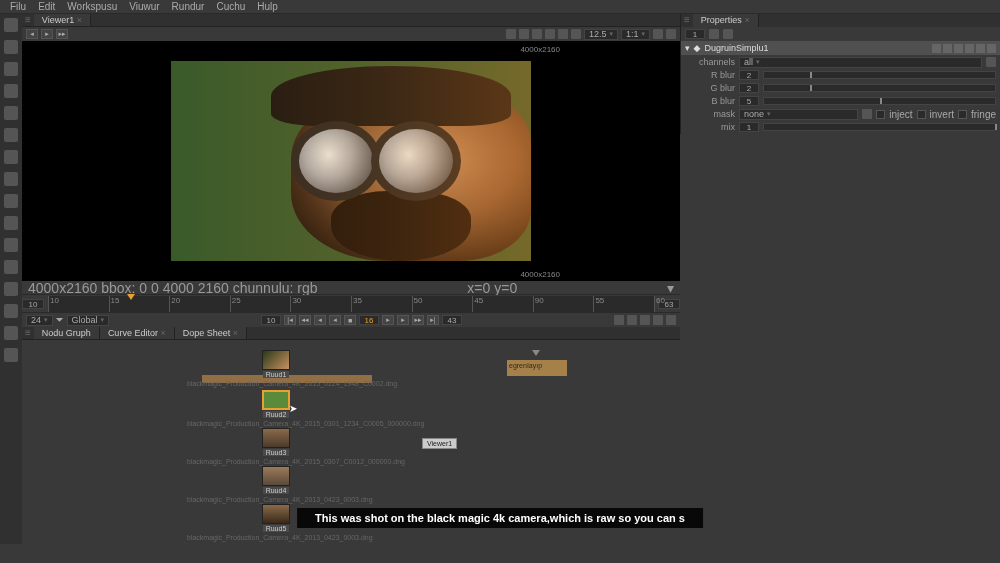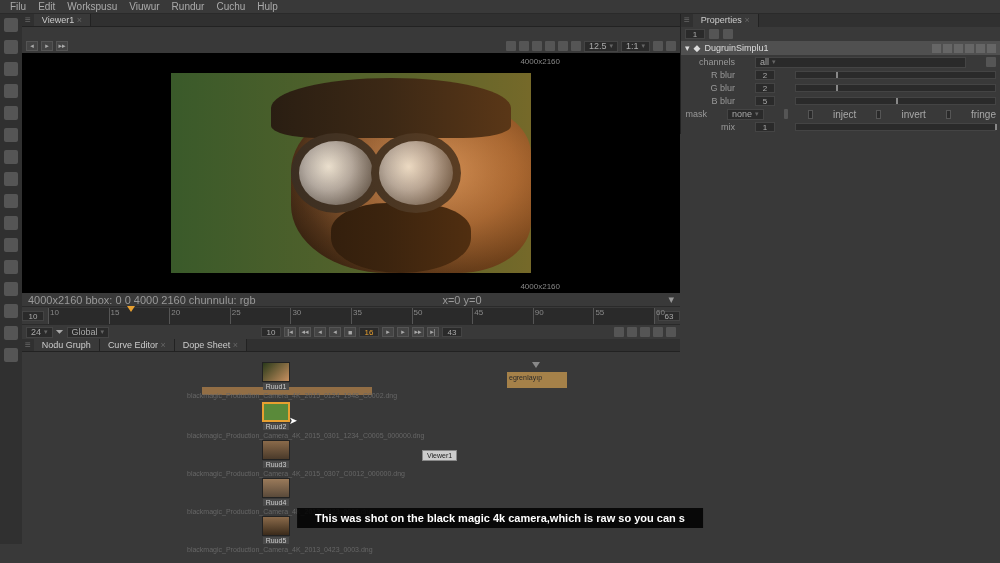--- a/index.html
+++ b/index.html
@@ -8,35 +8,35 @@
 .menubar span { padding:0 6px; cursor:pointer; color:#aaa; }
 .toolbar-left { position:absolute; left:0; top:14px; width:22px; height:530px; background:#303030; display:flex; flex-direction:column; align-items:center; padding-top:4px; gap:8px; }
 .toolbar-left .ticon { width:14px; height:14px; background:#555; border-radius:2px; }
 .main { position:absolute; left:22px; top:14px; width:658px; }
 .tabbar { height:13px; background:#303030; display:flex; border-bottom:1px solid #222; }
 .tab { padding:1px 8px; background:#393939; border-right:1px solid #222; font-size:9px; color:#ccc; }
 .tab.closable::after { content:" ×"; color:#666; }
 .viewer-ctrl { height:14px; background:#393939; display:flex; align-items:center; padding:0 4px; gap:2px; border-bottom:1px solid #2a2a2a; }
 .dd { background:#2a2a2a; border:1px solid #444; padding:0 4px; height:11px; font-size:9px; color:#aaa; display:inline-flex; align-items:center; }
 .dd::after { content:"▾"; font-size:7px; margin-left:3px; color:#666; }
-.viewer-ctrl2 { height:14px; background:#393939; display:flex; align-items:center; padding:0 4px; gap:3px; justify-content:space-between;margin-top:12px; }
+.viewer-ctrl2 { height:14px; background:#393939; display:flex; align-items:center; padding:0 4px; gap:3px; justify-content:space-between; }
 .vc-group { display:flex; gap:3px; align-items:center; }
 .micon { width:10px; height:10px; background:#555; border-radius:1px; }
 .viewer-img { height:240px; background:#000; position:relative; display:flex; align-items:center; justify-content:center; }
 .viewer-img .frame { width:360px; height:200px; position:relative; background:#3a5a2a; }
 .viewer-img .dim-tl { position:absolute; top:4px; right:120px; font-size:8px; color:#888; }
 .viewer-img .dim-br { position:absolute; bottom:2px; right:120px; font-size:8px; color:#888; }
 .viewer-img .overlay { position:absolute; inset:0; background:linear-gradient(90deg, rgba(0,0,0,0) 0%, rgba(255,150,50,0.15) 60%, rgba(255,140,40,0.3) 100%); }
 .goggles { position:absolute; width:360px; height:200px; }
 .face { position:absolute; right:0; top:30px; width:240px; height:170px; background:radial-gradient(ellipse at 60% 40%, #c89060 0%, #8a5a35 40%, #3a2515 70%, #000 100%); border-radius:40% 30% 30% 40%; }
 .hat { position:absolute; right:20px; top:5px; width:240px; height:60px; background:#1a1510; border-radius:50% 50% 20% 20%; }
 .gog1 { position:absolute; left:120px; top:60px; width:90px; height:80px; background:radial-gradient(circle at 40% 40%, #e8e8e0 0%, #aaa 40%, #555 80%, #222 100%); border-radius:50%; border:8px solid #2a2520; }
 .gog2 { position:absolute; left:200px; top:60px; width:90px; height:80px; background:radial-gradient(circle at 40% 40%, #e8e8e0 0%, #aaa 40%, #555 80%, #222 100%); border-radius:50%; border:8px solid #2a2520; }
 .beard { position:absolute; right:60px; bottom:0; width:140px; height:70px; background:#1a1008; border-radius:40% 40% 50% 50%; }
-.status { height:14px; background:#393939; display:flex; align-items:center; justify-content:space-between; padding:0 6px; font-size:11px; color:#999; border-bottom:1px solid #2a2a2a; }
+.status { height:14px; background:#393939; display:flex; align-items:center; justify-content:space-between; padding:0 6px; font-size:14px; color:#999; border-bottom:1px solid #2a2a2a; }
 .timeline { height:18px; background:#393939; position:relative; display:flex; align-items:center; border-bottom:1px solid #2a2a2a; }
 .ruler { flex:1; height:16px; background:#2a2a2a; position:relative; margin:0 4px; }
 .ruler .tick { position:absolute; top:0; height:100%; border-left:1px solid #555; font-size:8px; color:#888; padding-left:1px; }
 .ruler .playhead { position:absolute; top:-2px; width:0; height:0; border-left:4px solid transparent; border-right:4px solid transparent; border-top:6px solid #e8a030; }
 .transport { height:14px; background:#393939; display:flex; align-items:center; padding:0 4px; gap:2px; justify-content:space-between; }
 .tbtn { width:12px; height:10px; background:#444; border:1px solid #555; display:flex; align-items:center; justify-content:center; font-size:7px; color:#aaa; }
 .lowtabs { height:13px; background:#303030; display:flex; border-bottom:1px solid #222; }
 .nodegraph { background:#393939; height:220px; position:relative; overflow:hidden; }
 .ng-node { position:absolute; display:flex; flex-direction:column; align-items:center; }
 .ng-thumb { width:28px; height:20px; background:#6a8a4a; border:1px solid #222; margin-bottom:1px; }
@@ -51,21 +51,21 @@
 .viewernode { position:absolute; background:#ccc; color:#222; font-size:7px; padding:1px 4px; border:1px solid #888; }
 .entry-arrow { position:absolute; width:0; height:0; border-left:4px solid transparent; border-right:4px solid transparent; border-top:6px solid #888; }
 .props { position:absolute; right:0; top:14px; width:320px; background:#393939; border-left:1px solid #222; }
 .props .ptabs { height:13px; background:#303030; display:flex; }
 .props .ptabs .tab { font-size:9px; }
 .props-top { height:14px; background:#393939; display:flex; align-items:center; padding:0 4px; gap:4px; }
 .nodehdr { height:14px; background:#505050; display:flex; align-items:center; padding:0 4px; font-size:9px; color:#ddd; justify-content:space-between; }
 .nodehdr .hicons { display:flex; gap:2px; }
 .nodehdr .hicon { width:9px; height:9px; background:#666; }
 .proptabs { height:13px; display:flex; background:#303030; }
-.proprow { display:flex; align-items:center; height:12px; padding:0 4px; gap:20px; margin:1px 0; }
+.proprow { display:flex; align-items:center; height:12px; padding:0 4px; gap:4px; margin:1px 0; }
 .proprow label { width:50px; text-align:right; font-size:9px; color:#999; }
 .slider { flex:1; height:8px; background:#2a2a2a; border:1px solid #444; position:relative; }
 .slider .thumb { position:absolute; top:0; left:var(--p,50%); width:2px; height:100%; background:#888; }
 .numin { width:20px; height:10px; background:#2a2a2a; border:1px solid #444; font-size:8px; color:#aaa; text-align:center; }
 .chk { width:9px; height:9px; border:1px solid #555; background:#2a2a2a; }
 .subtitles { position:absolute; bottom:35px; left:50%; transform:translateX(-50%); background:rgba(0,0,0,0.85); padding:4px 18px; text-align:center; z-index:100; }
 .subtitles .cn { color:#fff; font-size:12px; font-weight:bold; }
 .subtitles .en { color:#fff; font-size:11px; font-weight:bold; }
 </style>
 </head>

